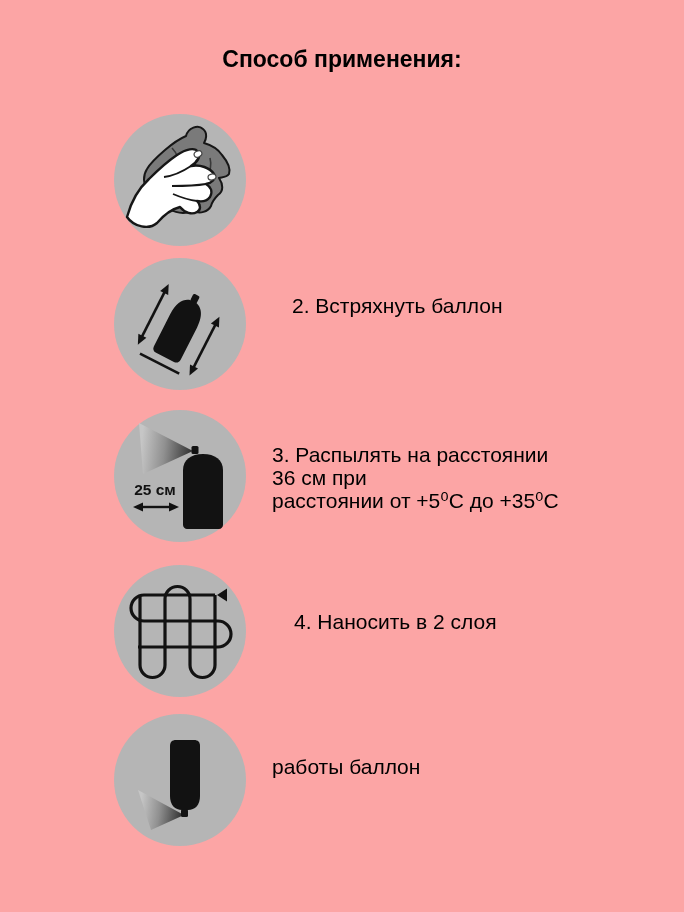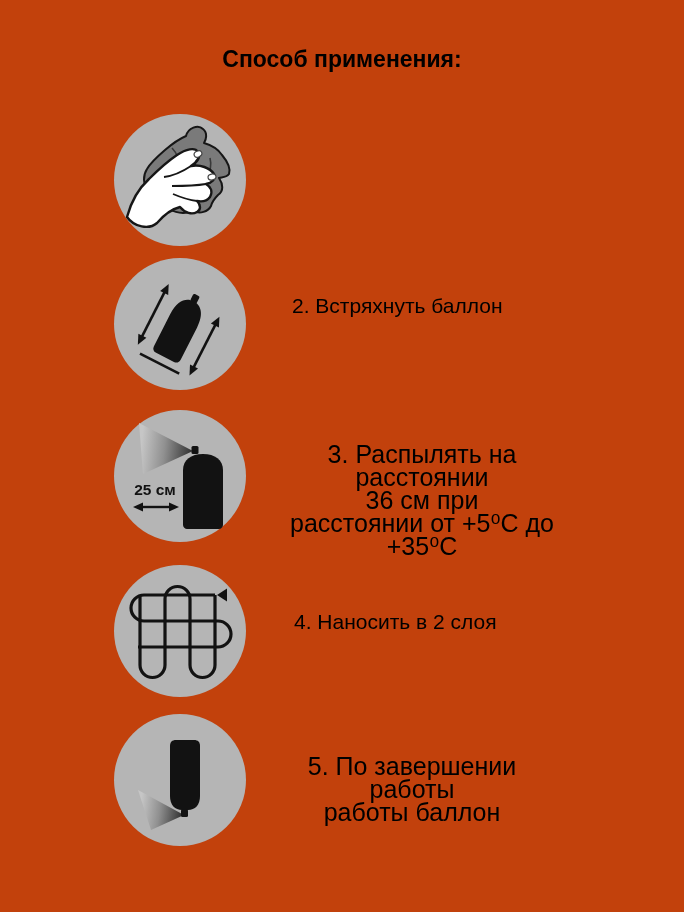--- a/index.html
+++ b/index.html
@@ -1,22 +1,22 @@
 <!DOCTYPE html>
 <html><head>
 <meta charset="utf-8">
 <style>
   html,body{margin:0;padding:0;background:#ffffff;}
-  .page{position:relative;width:684px;height:912px;background:#c2410c;overflow:hidden;
+  .page{position:relative;width:684px;height:912px;background:#fca5a5;overflow:hidden;
         font-family:"Liberation Sans","DejaVu Sans",sans-serif;color:#000;}
   .title{position:absolute;top:46px;left:0;width:684px;text-align:center;
          font-size:23px;line-height:26px;font-weight:700;}
   .icon{position:absolute;left:114px;width:132px;height:132px;}
   .step-text{position:absolute;font-size:21px;line-height:23px;white-space:nowrap;}
-  .step-block{position:absolute;font-size:25px;line-height:23px;text-align:center;}
+  .step-block{position:absolute;font-size:21px;line-height:23px;text-align:left;}
   .dist-label{font-weight:700;font-size:15.5px;}
 </style>
 </head>
 <body>
 
 <div class="page">
 
   <div class="title">Способ применения:</div>
 
   <svg class="icon" style="top:114px" viewBox="0 0 132 132">
@@ -101,17 +101,16 @@
         <stop offset="1" stop-color="#c6c6c6"></stop>
       </linearGradient>
     </defs>
     <circle cx="66" cy="66" r="66" fill="#b5b5b5"></circle>
     <polygon points="70,101 24,76 37,116" fill="url(#sprayGrad5)"></polygon>
     <path d="M56,82 L56,32 C56,28 58,26 62,26 L80,26 C84,26 86,28 86,32 L86,82
              C86,91 81,96 74,96 L68,96 C61,96 56,91 56,82 Z" fill="#121212"></path>
     <rect x="67" y="95" width="7" height="8" rx="1.5" fill="#121212"></rect>
   </svg>
   <div class="step-block" style="top:755px;left:272px;width:280px">
-    <div>5. По завершении работы</div>
     <div>работы баллон</div>
   </div>
 
 </div>
 
 </body></html>

